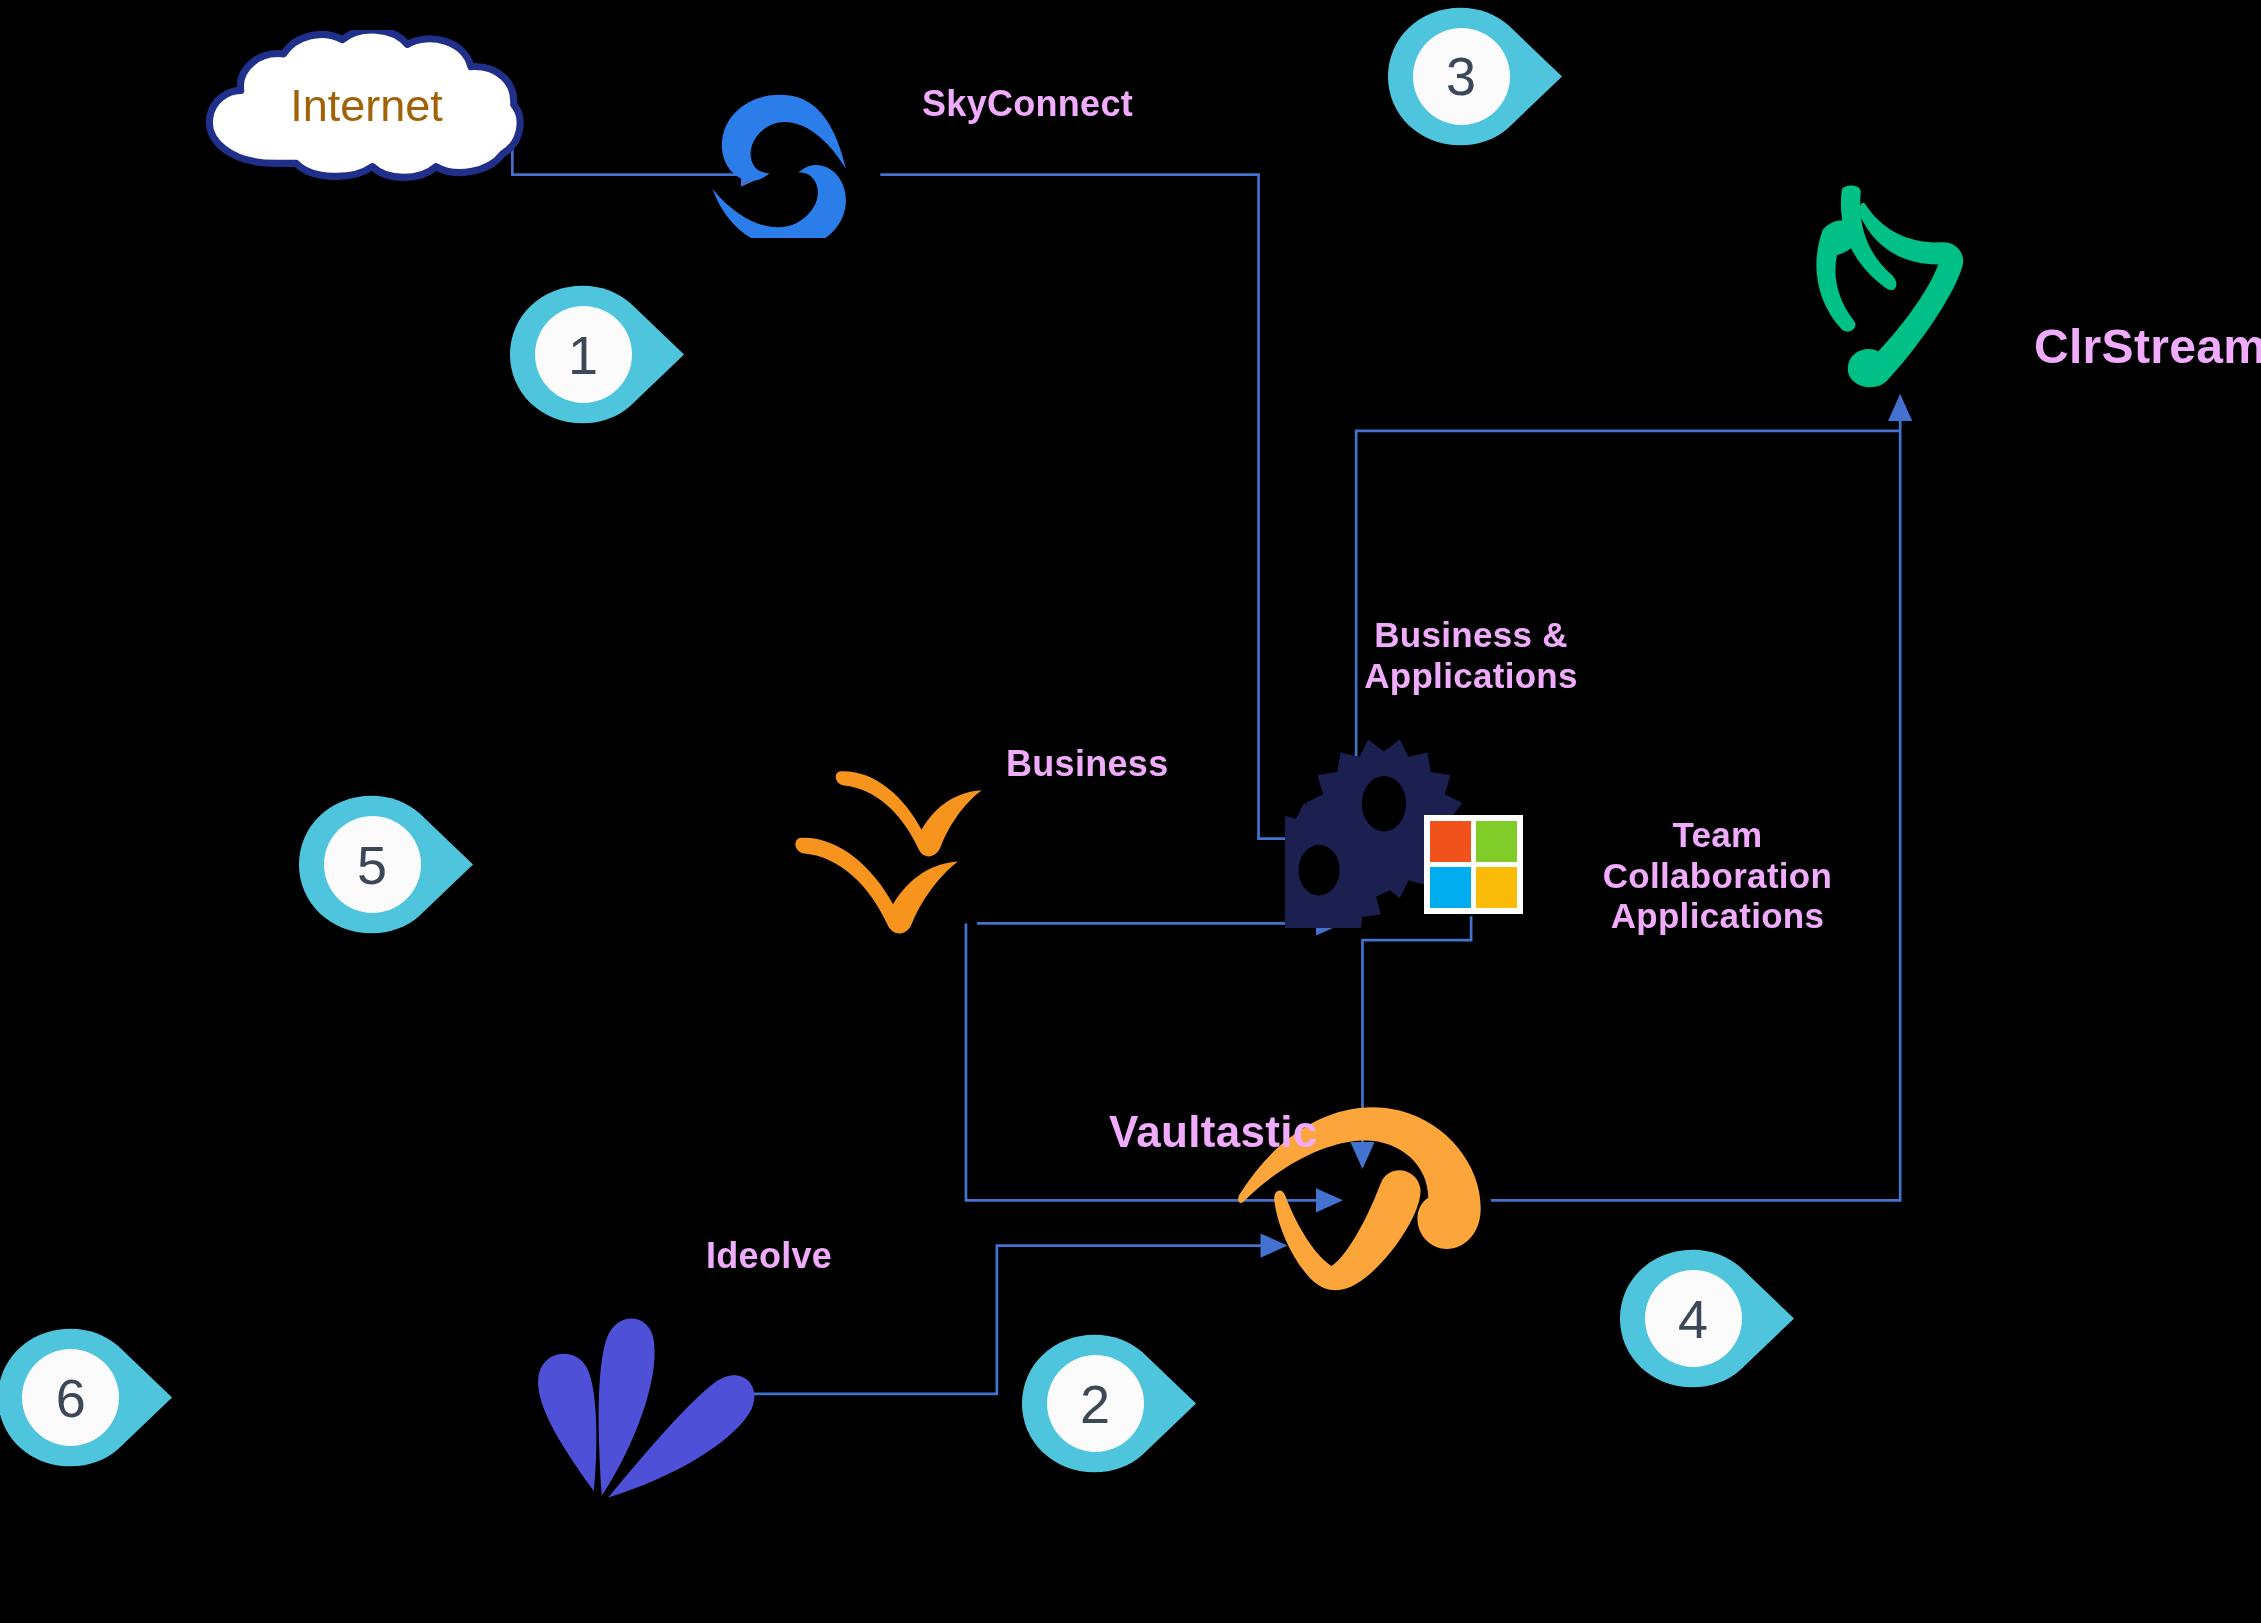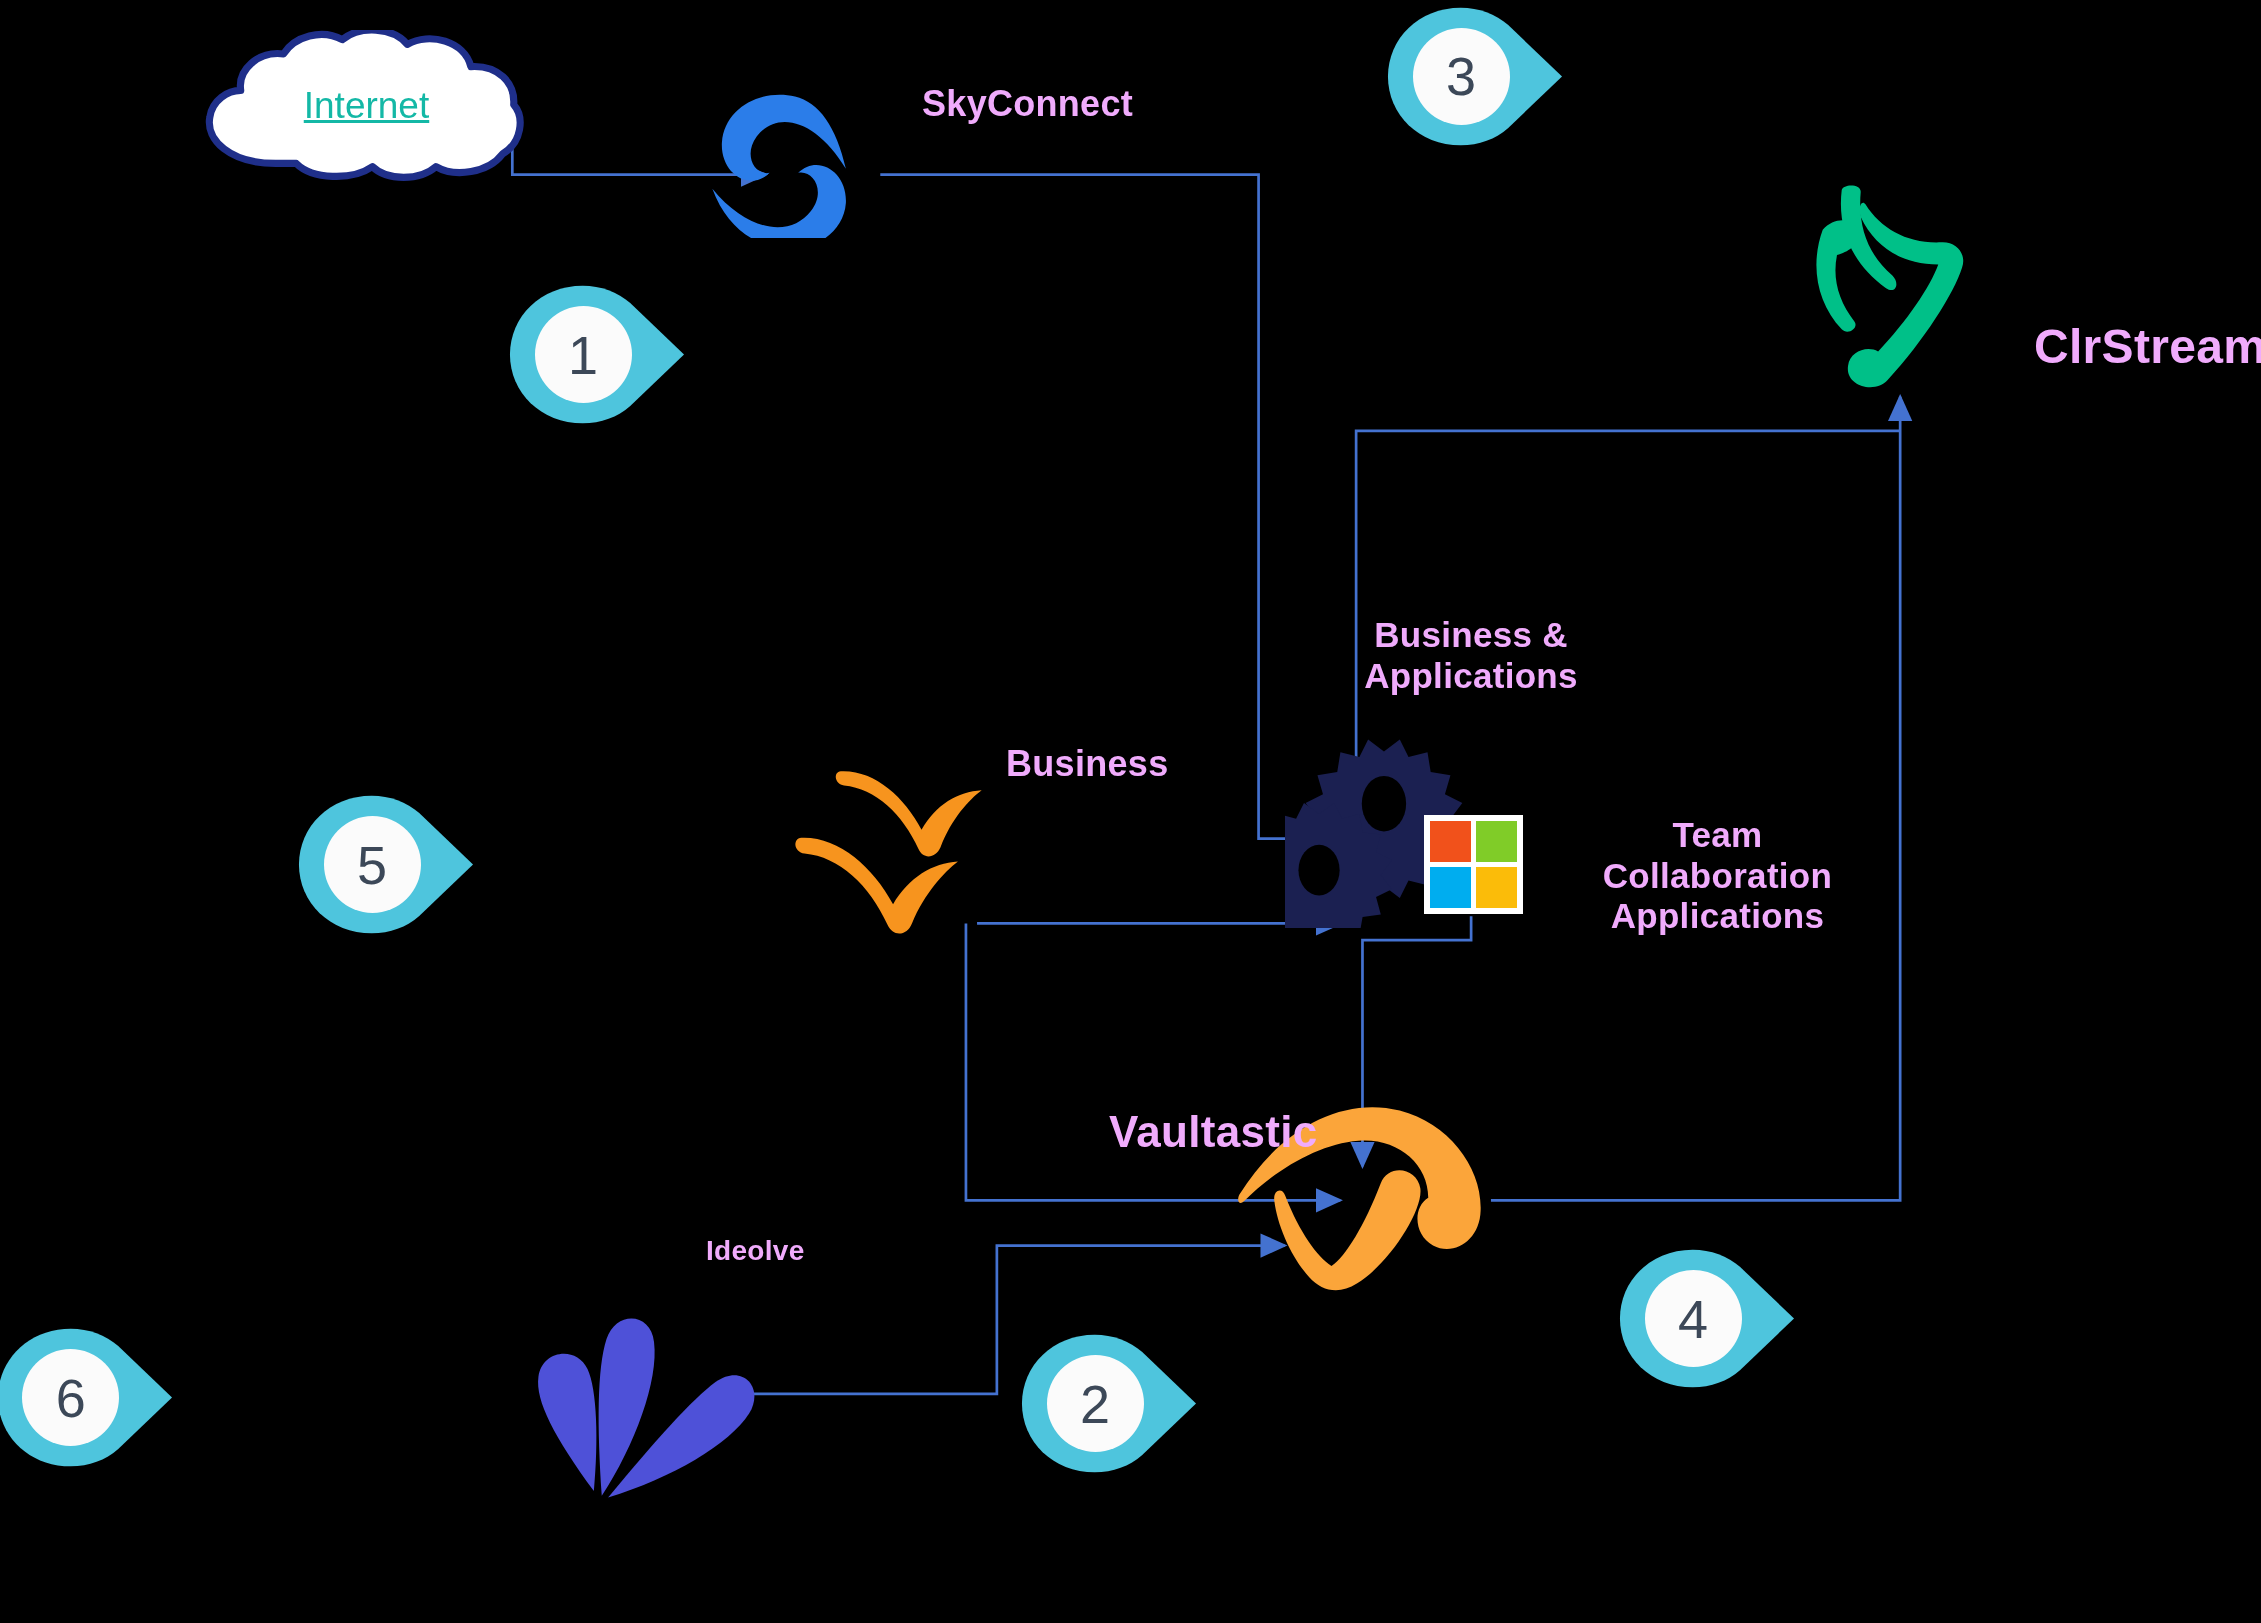--- a/index.html
+++ b/index.html
@@ -9,29 +9,29 @@
   svg.layer{position:absolute;left:0;top:0;width:2261px;height:1624px;overflow:visible;}
   .node{position:absolute;}
 
   
   .lbl{position:absolute;color:#f0abfc;font-weight:bold;letter-spacing:0.3px;
        white-space:pre;line-height:1.16;}
   .lbl-sky{left:922px;top:83px;font-size:36px;}
   .lbl-clr{left:2034px;top:319px;font-size:48px;}
   .lbl-legacy{left:1006px;top:743px;font-size:36px;}
   .lbl-vault{left:1109px;top:1058px;font-size:44px;margin-top:48px;}
-  .lbl-ideolve{left:706px;top:1235px;font-size:28px;}
+  .lbl-ideolve{left:706px;top:1235px;font-size:36px;}
   .lbl-biz{left:1336px;top:615px;font-size:35px;text-align:center;width:270px;}
   .lbl-team{left:1559px;top:815px;font-size:35px;text-align:center;width:317px;}
 
   
   #internet-cloud{left:182px;top:30px;width:369px;height:151px;}
   #internet-cloud .cap{position:absolute;left:0;top:0;width:100%;height:100%;
        display:flex;align-items:center;justify-content:center;
-       font-size:37px;color:#14b8a6;font-weight:normal;text-decoration:underline;}
+       font-size:45px;color:#a16207;font-weight:normal;}
 
   
   .pin{position:absolute;width:182px;height:143px;}
   .pin .num{position:absolute;left:28.6px;top:23px;width:97px;height:97px;border-radius:50%;
        background:#fbfbfb;display:flex;align-items:center;justify-content:center;
        color:#3c4858;font-size:54px;font-weight:normal;}
   #pin-1{left:506px;top:283px;}
   #pin-2{left:1018px;top:1332px;}
   #pin-3{left:1384px;top:4.8px;}
   #pin-4{left:1616px;top:1247px;}

